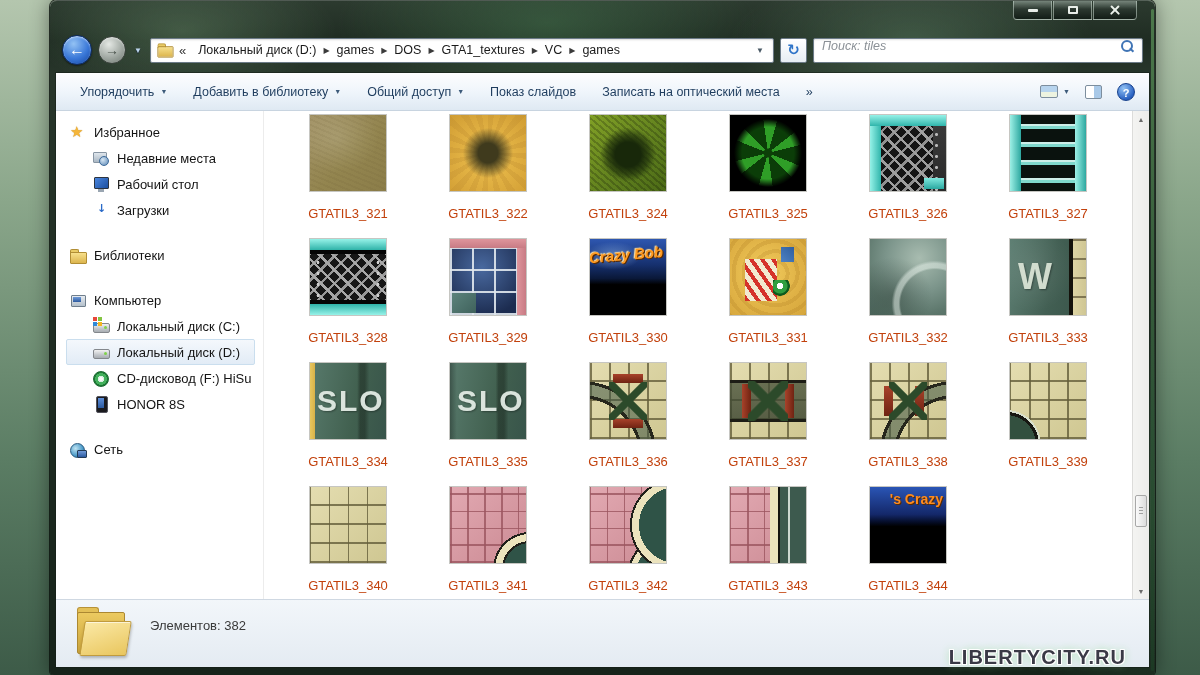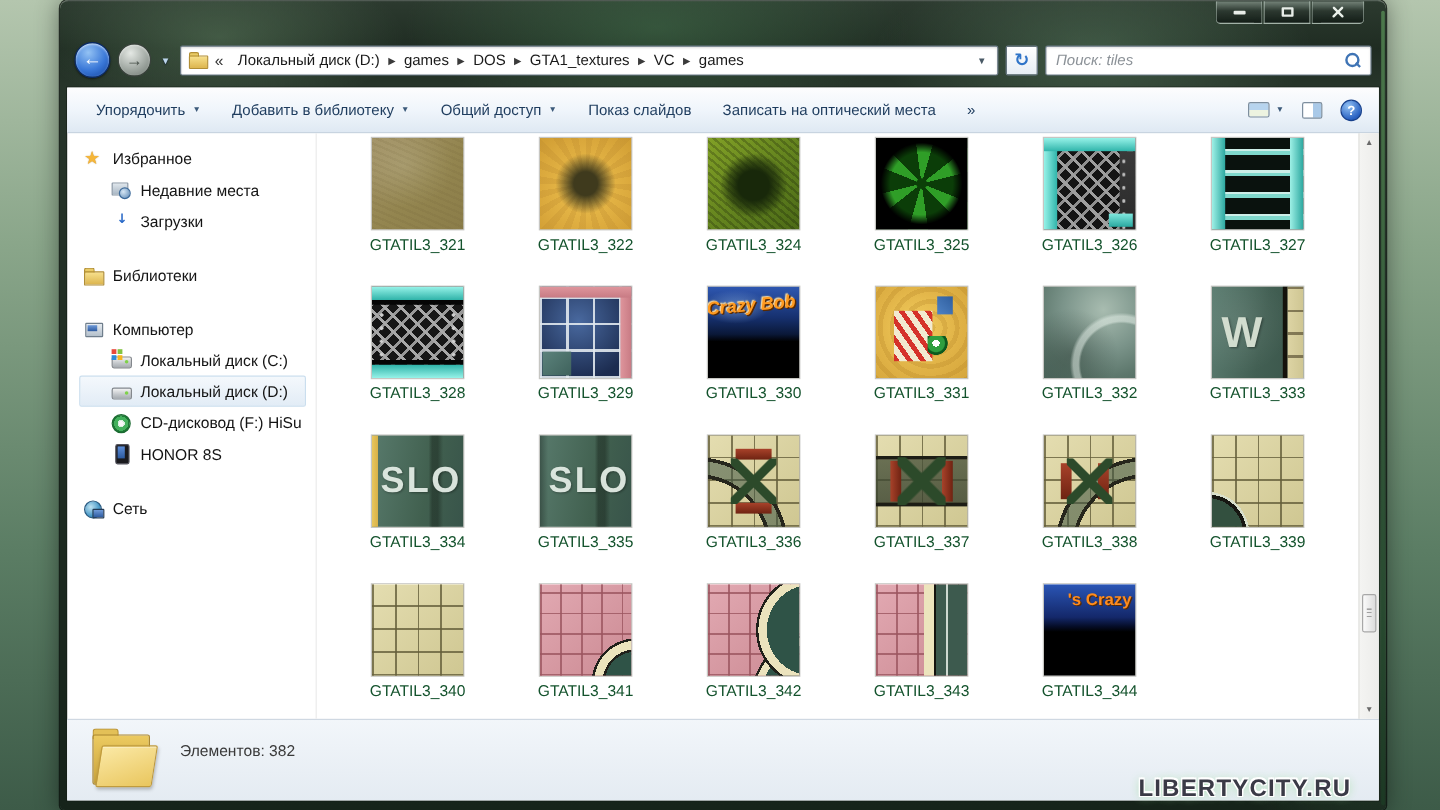--- a/index.html
+++ b/index.html
@@ -48,22 +48,22 @@
   .nav-chevron{font-size:8px;color:#bdd6ec;text-shadow:0 1px 1px #123;padding:0 2px}
   .addr{flex:1;height:25px;background:#fff;border:1px solid #6b7a87;border-radius:2px;
     display:flex;align-items:center;padding:0 4px 0 6px;gap:3px;box-shadow:inset 0 1px 2px rgba(0,0,0,.15)}
   .addr-collapse{font-size:13px;color:#333;padding:0 3px}
   .crumb{padding:2px 6px;font-size:12.5px;color:#1a1a1a;white-space:nowrap;border-radius:2px}
   .crumb-sep{font-size:8px;color:#3a3a3a;padding:0 1px}
   .addr-caret{margin-left:auto;font-size:8px;color:#4a5a66;padding:0 5px}
   .refresh-btn{flex:none;width:27px;height:25px;background:linear-gradient(#ffffff,#e6edf4);
     border:1px solid #6b7a87;border-radius:2px;display:flex;align-items:center;justify-content:center;
     color:#2f74c8;font-size:15px;font-weight:bold}
-  .search{flex:none;width:272px;height:25px;background:#fff;border:1px solid #6b7a87;border-radius:2px;
-    display:flex;align-items:center;padding:0 8px;gap:6px;box-shadow:inset 0 1px 2px rgba(0,0,0,.12)}
+  .search{flex:none;width:330px;height:25px;background:#fff;border:1px solid #6b7a87;border-radius:2px;
+    display:flex;align-items:flex-start;padding:0 8px;gap:6px;box-shadow:inset 0 1px 2px rgba(0,0,0,.12)}
   .search input{flex:1;min-width:0;border:none;outline:none;background:transparent;
     font:italic 12.5px "Liberation Sans","DejaVu Sans",sans-serif;color:#222}
   .search input::placeholder{color:#8b9197;font-style:italic}
   .search-glass{position:relative;width:14px;height:14px;flex:none}
   .search-glass::before{content:'';position:absolute;left:1px;top:1px;width:8px;height:8px;border:2px solid #3f74b5;border-radius:50%}
   .search-glass::after{content:'';position:absolute;left:9px;top:10px;width:5px;height:2.4px;background:#3f74b5;transform:rotate(45deg)}
 
   
   .client{position:absolute;left:6px;right:6px;top:72px;bottom:8px;background:#fff;
     display:flex;flex-direction:column;box-shadow:0 0 0 1px rgba(20,30,22,.55)}
@@ -115,21 +115,21 @@
   .phone-icon::after{content:'';position:absolute;left:5px;top:2px;width:6px;height:10px;background:linear-gradient(#5d8ed8,#2c5aa0)}
   .network-icon::before{content:'';position:absolute;left:0;top:1px;width:13px;height:13px;border-radius:50%;border:1px solid #2a5a80;
     background:radial-gradient(circle at 35% 35%,#bfe3f2,#4a9ac8 60%,#2a6a96)}
   .network-icon::after{content:'';position:absolute;right:-1px;bottom:0;width:8px;height:6px;background:linear-gradient(#6f9ad8,#2c5aa0);border:1px solid #223a55;border-radius:1px}
 
   
   .content{flex:1;position:relative;padding:4px 0 0 14px;overflow:hidden}
   .tiles-grid{display:grid;grid-template-columns:repeat(6,140px);grid-auto-rows:124px}
   .tile-cell{width:140px;display:flex;flex-direction:column;align-items:center}
   .thumb{width:76px;height:76px;position:relative;overflow:hidden;box-shadow:0 0 0 1px rgba(50,50,35,.28)}
-  .tile-label{margin-top:5px;font-size:13px;color:#14532d;white-space:nowrap}
+  .tile-label{margin-top:15px;font-size:13px;color:#c2410c;white-space:nowrap}
   .overlay{position:absolute;inset:0;display:flex;align-items:center;justify-content:center;pointer-events:none;white-space:nowrap}
 
   
   .k321{background:
     radial-gradient(60px 50px at 35% 30%, rgba(255,255,240,.14), transparent 70%),
     repeating-linear-gradient(23deg, rgba(120,105,60,.18) 0 2px, transparent 2px 5px),
     linear-gradient(135deg,#a39367,#93854f 55%,#8b7d49)}
   .k322{background:
     radial-gradient(closest-side at 50% 50%, #3f3a1d 0 26%, rgba(63,58,29,.55) 45%, transparent 66%),
     repeating-conic-gradient(from 0deg at 50% 50%, rgba(185,135,45,.25) 0 9deg, transparent 9deg 18deg),
@@ -395,20 +395,24 @@
               <div class="nav-group">
                 <div class="g-head">
                   <span class="icon16 star-icon"></span>
                   <span class="g-label">Избранное</span>
                 </div>
                 <div class="g-item">
                   <span class="icon16 recent-icon"></span>
                   <span>Недавние места</span>
                 </div>
                 <div class="g-item">
+                  <span class="icon16 desktop-icon"></span>
+                  <span>Рабочий стол</span>
+                </div>
+                <div class="g-item">
                   <span class="icon16 downloads-icon">
                     <span class="dl-arrow">↓</span>
                   </span>
                   <span>Загрузки</span>
                 </div>
               </div>
               <div class="nav-group">
                 <div class="g-head">
                   <span class="icon16 folder-icon"></span>
                   <span class="g-label">Библиотеки</span>

